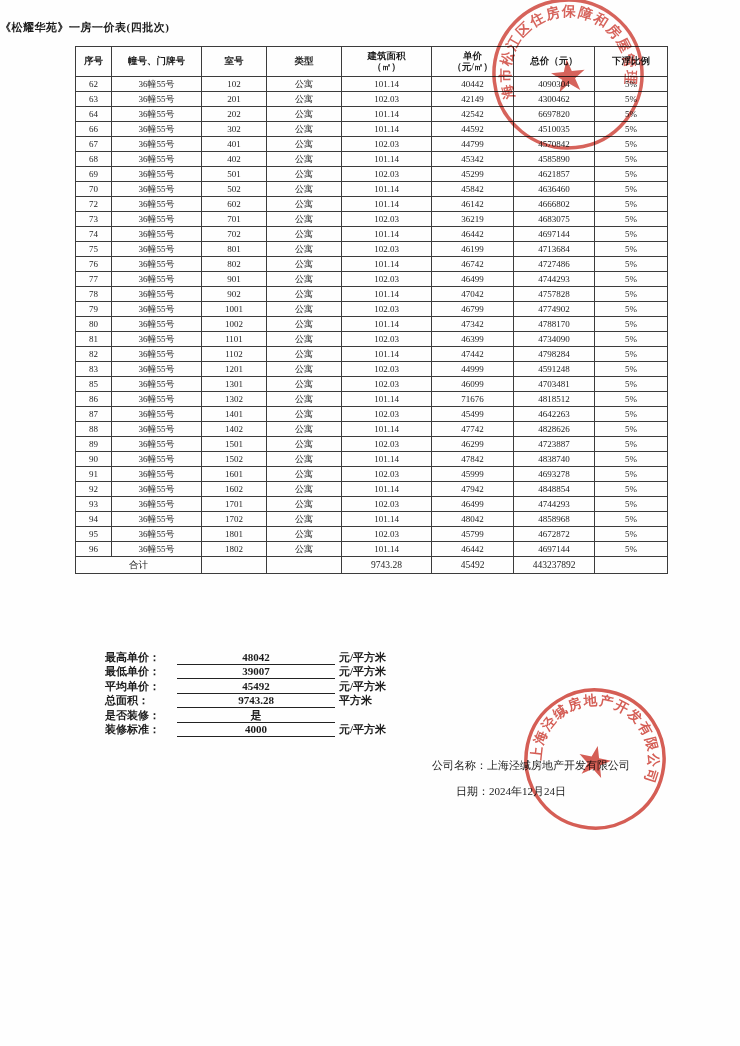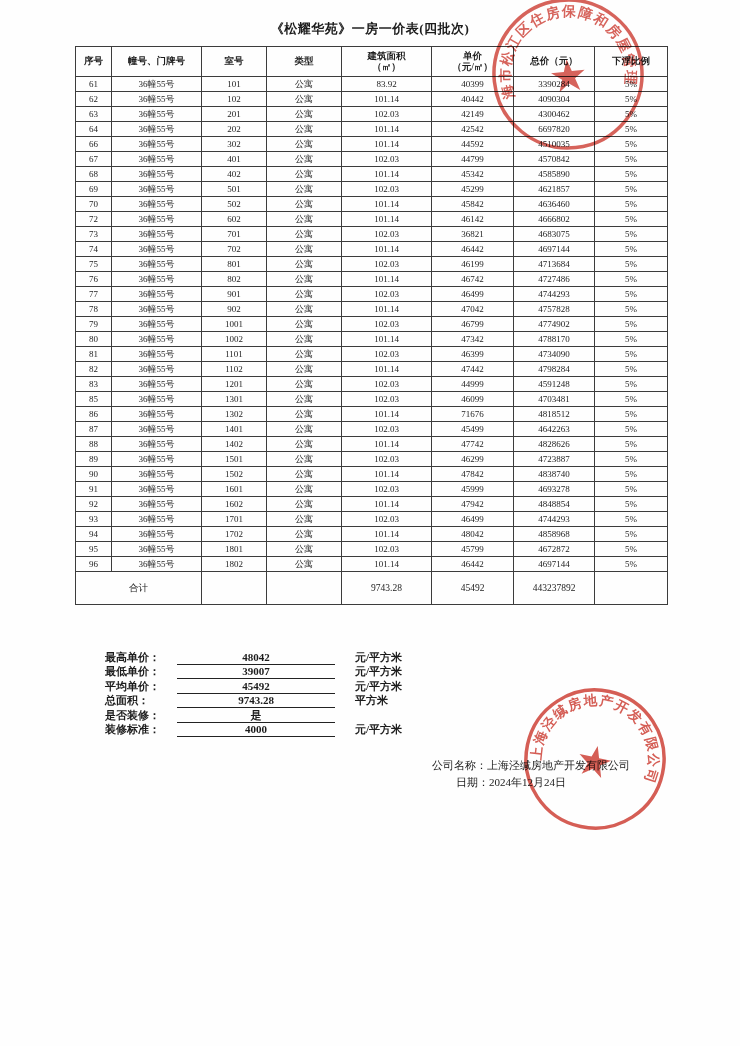--- a/index.html
+++ b/index.html
@@ -8,45 +8,45 @@
     background:#ffffff;
     font-family:"Liberation Serif","DejaVu Serif",serif;
     color:#1c1c1c;
     position:relative;
     overflow:hidden;
   }
   .page { position:absolute; inset:0; background:#fefefe; }
 
   .title {
     position:absolute; top:20px; left:0; width:100%;
-    text-align:center; font-size:13px; font-weight:bold; letter-spacing:.5px;
+    text-align:left; font-size:11px; font-weight:bold; letter-spacing:.5px;
   }
 
   table.price {
     position:absolute; top:46px; left:75px; width:592px;
     border-collapse:collapse; table-layout:fixed;
   }
   table.price th, table.price td {
     border:1px solid #3c3c3c; text-align:center;
     font-size:9px; padding:0; height:15px; line-height:1.15; overflow:hidden;
   }
   table.price th {
     font-size:9.5px; font-weight:bold; white-space:pre-line; height:30px;
   }
-  table.price tfoot td { height:33px; font-size:9.5px; }
+  table.price tfoot td { height:17px; font-size:9.5px; }
   td.cell-left { text-align:left; padding-left:4px; }
 
   .summary { position:absolute; left:105px; top:650px; font-size:11px; font-weight:bold; }
   .sline { display:flex; align-items:flex-end; height:14.5px; }
   .slabel { width:72px; }
   .svalue { width:158px; border-bottom:1px solid #222; text-align:center; line-height:13px; }
-  .sunit  { margin-left:20px; }
+  .sunit  { margin-left:4px; }
 
   .companyblock { position:absolute; left:432px; top:758px; font-size:11px; }
-  .dateline { margin-top:2px; padding-left:24px; }
+  .dateline { margin-top:11px; padding-left:24px; }
 
   .seal { position:absolute; mix-blend-mode:multiply; pointer-events:none; }
   .seal-top { left:488px; top:-6px; transform:rotate(-6deg); }
   .seal-bottom { left:520px; top:684px; transform:rotate(12deg); }
 </style>
 </head>
 <body>
 
 <div class="page">
 
@@ -72,30 +72,20 @@
         <th>建筑面积
 （㎡）</th>
         <th>单价
 （元/㎡）</th>
         <th>总价（元）</th>
         <th>下浮比例</th>
       </tr>
     </thead>
     <tbody id="tbody">
         <tr>
-          <td>61</td>
-          <td>36幢55号</td>
-          <td>101</td>
-          <td>公寓</td>
-          <td>83.92</td>
-          <td>40399</td>
-          <td>3390284</td>
-          <td>5%</td>
-        </tr>
-        <tr>
           <td>62</td>
           <td>36幢55号</td>
           <td>102</td>
           <td>公寓</td>
           <td>101.14</td>
           <td>40442</td>
           <td>4090304</td>
           <td>5%</td>
         </tr>
         <tr>
@@ -177,21 +167,21 @@
           <td>46142</td>
           <td>4666802</td>
           <td>5%</td>
         </tr>
         <tr>
           <td>73</td>
           <td>36幢55号</td>
           <td>701</td>
           <td>公寓</td>
           <td>102.03</td>
-          <td>36821</td>
+          <td>36219</td>
           <td>4683075</td>
           <td>5%</td>
         </tr>
         <tr>
           <td>74</td>
           <td>36幢55号</td>
           <td>702</td>
           <td>公寓</td>
           <td>101.14</td>
           <td>46442</td>

